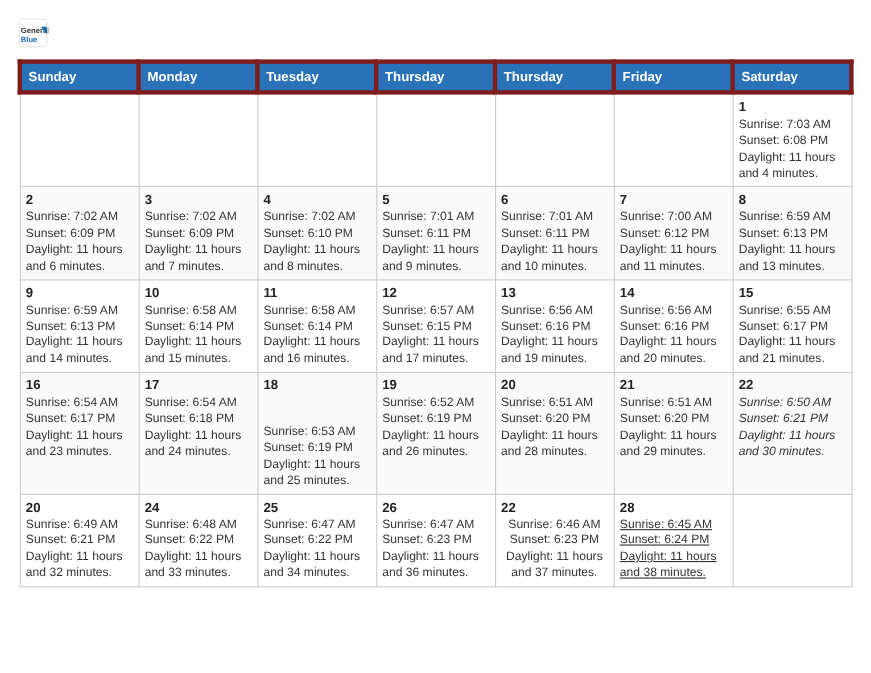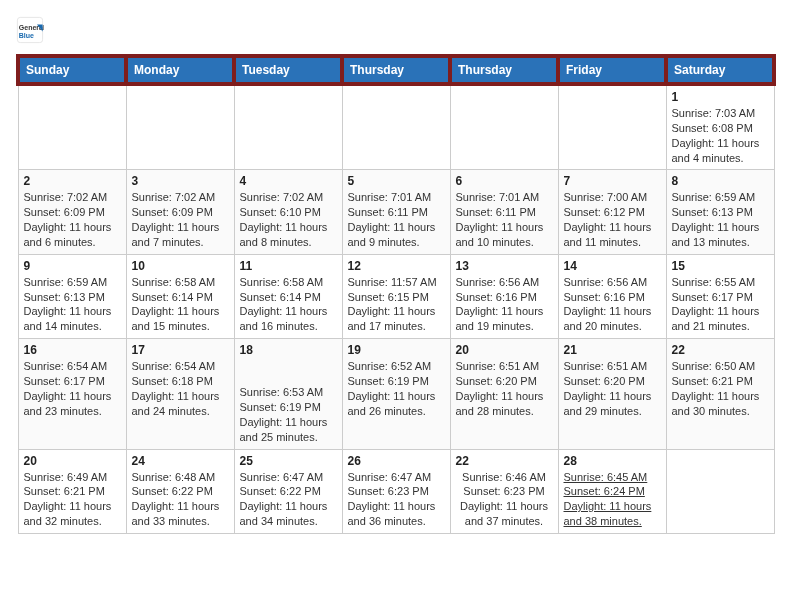--- a/index.html
+++ b/index.html
@@ -221,21 +221,21 @@
           </td>
           <td>
             <span class="day-num">11</span>
             <div class="day-info" style="white-space: pre-line;">Sunrise: 6:58 AM
 Sunset: 6:14 PM
 Daylight: 11 hours
 and 16 minutes.</div>
           </td>
           <td>
             <span class="day-num">12</span>
-            <div class="day-info" style="white-space: pre-line;">Sunrise: 11:57 AM
+            <div class="day-info" style="white-space: pre-line;">Sunrise: 6:57 AM
 Sunset: 6:15 PM
 Daylight: 11 hours
 and 17 minutes.</div>
           </td>
           <td>
             <span class="day-num">13</span>
             <div class="day-info" style="white-space: pre-line;">Sunrise: 6:56 AM
 Sunset: 6:16 PM
 Daylight: 11 hours
 and 19 minutes.</div>
@@ -293,21 +293,21 @@
           </td>
           <td>
             <span class="day-num">21</span>
             <div class="day-info" style="white-space: pre-line;">Sunrise: 6:51 AM
 Sunset: 6:20 PM
 Daylight: 11 hours
 and 29 minutes.</div>
           </td>
           <td>
             <span class="day-num">22</span>
-            <div class="day-info" style="white-space: pre-line;">Sunrise: 6:50 AM
+            <div class="day-info" style="white-space: pre-line; font-style: italic;">Sunrise: 6:50 AM
 Sunset: 6:21 PM
 Daylight: 11 hours
 and 30 minutes.</div>
           </td>
         </tr>
         <tr>
           <td>
             <span class="day-num">20</span>
             <div class="day-info" style="white-space: pre-line;">Sunrise: 6:49 AM
 Sunset: 6:21 PM

